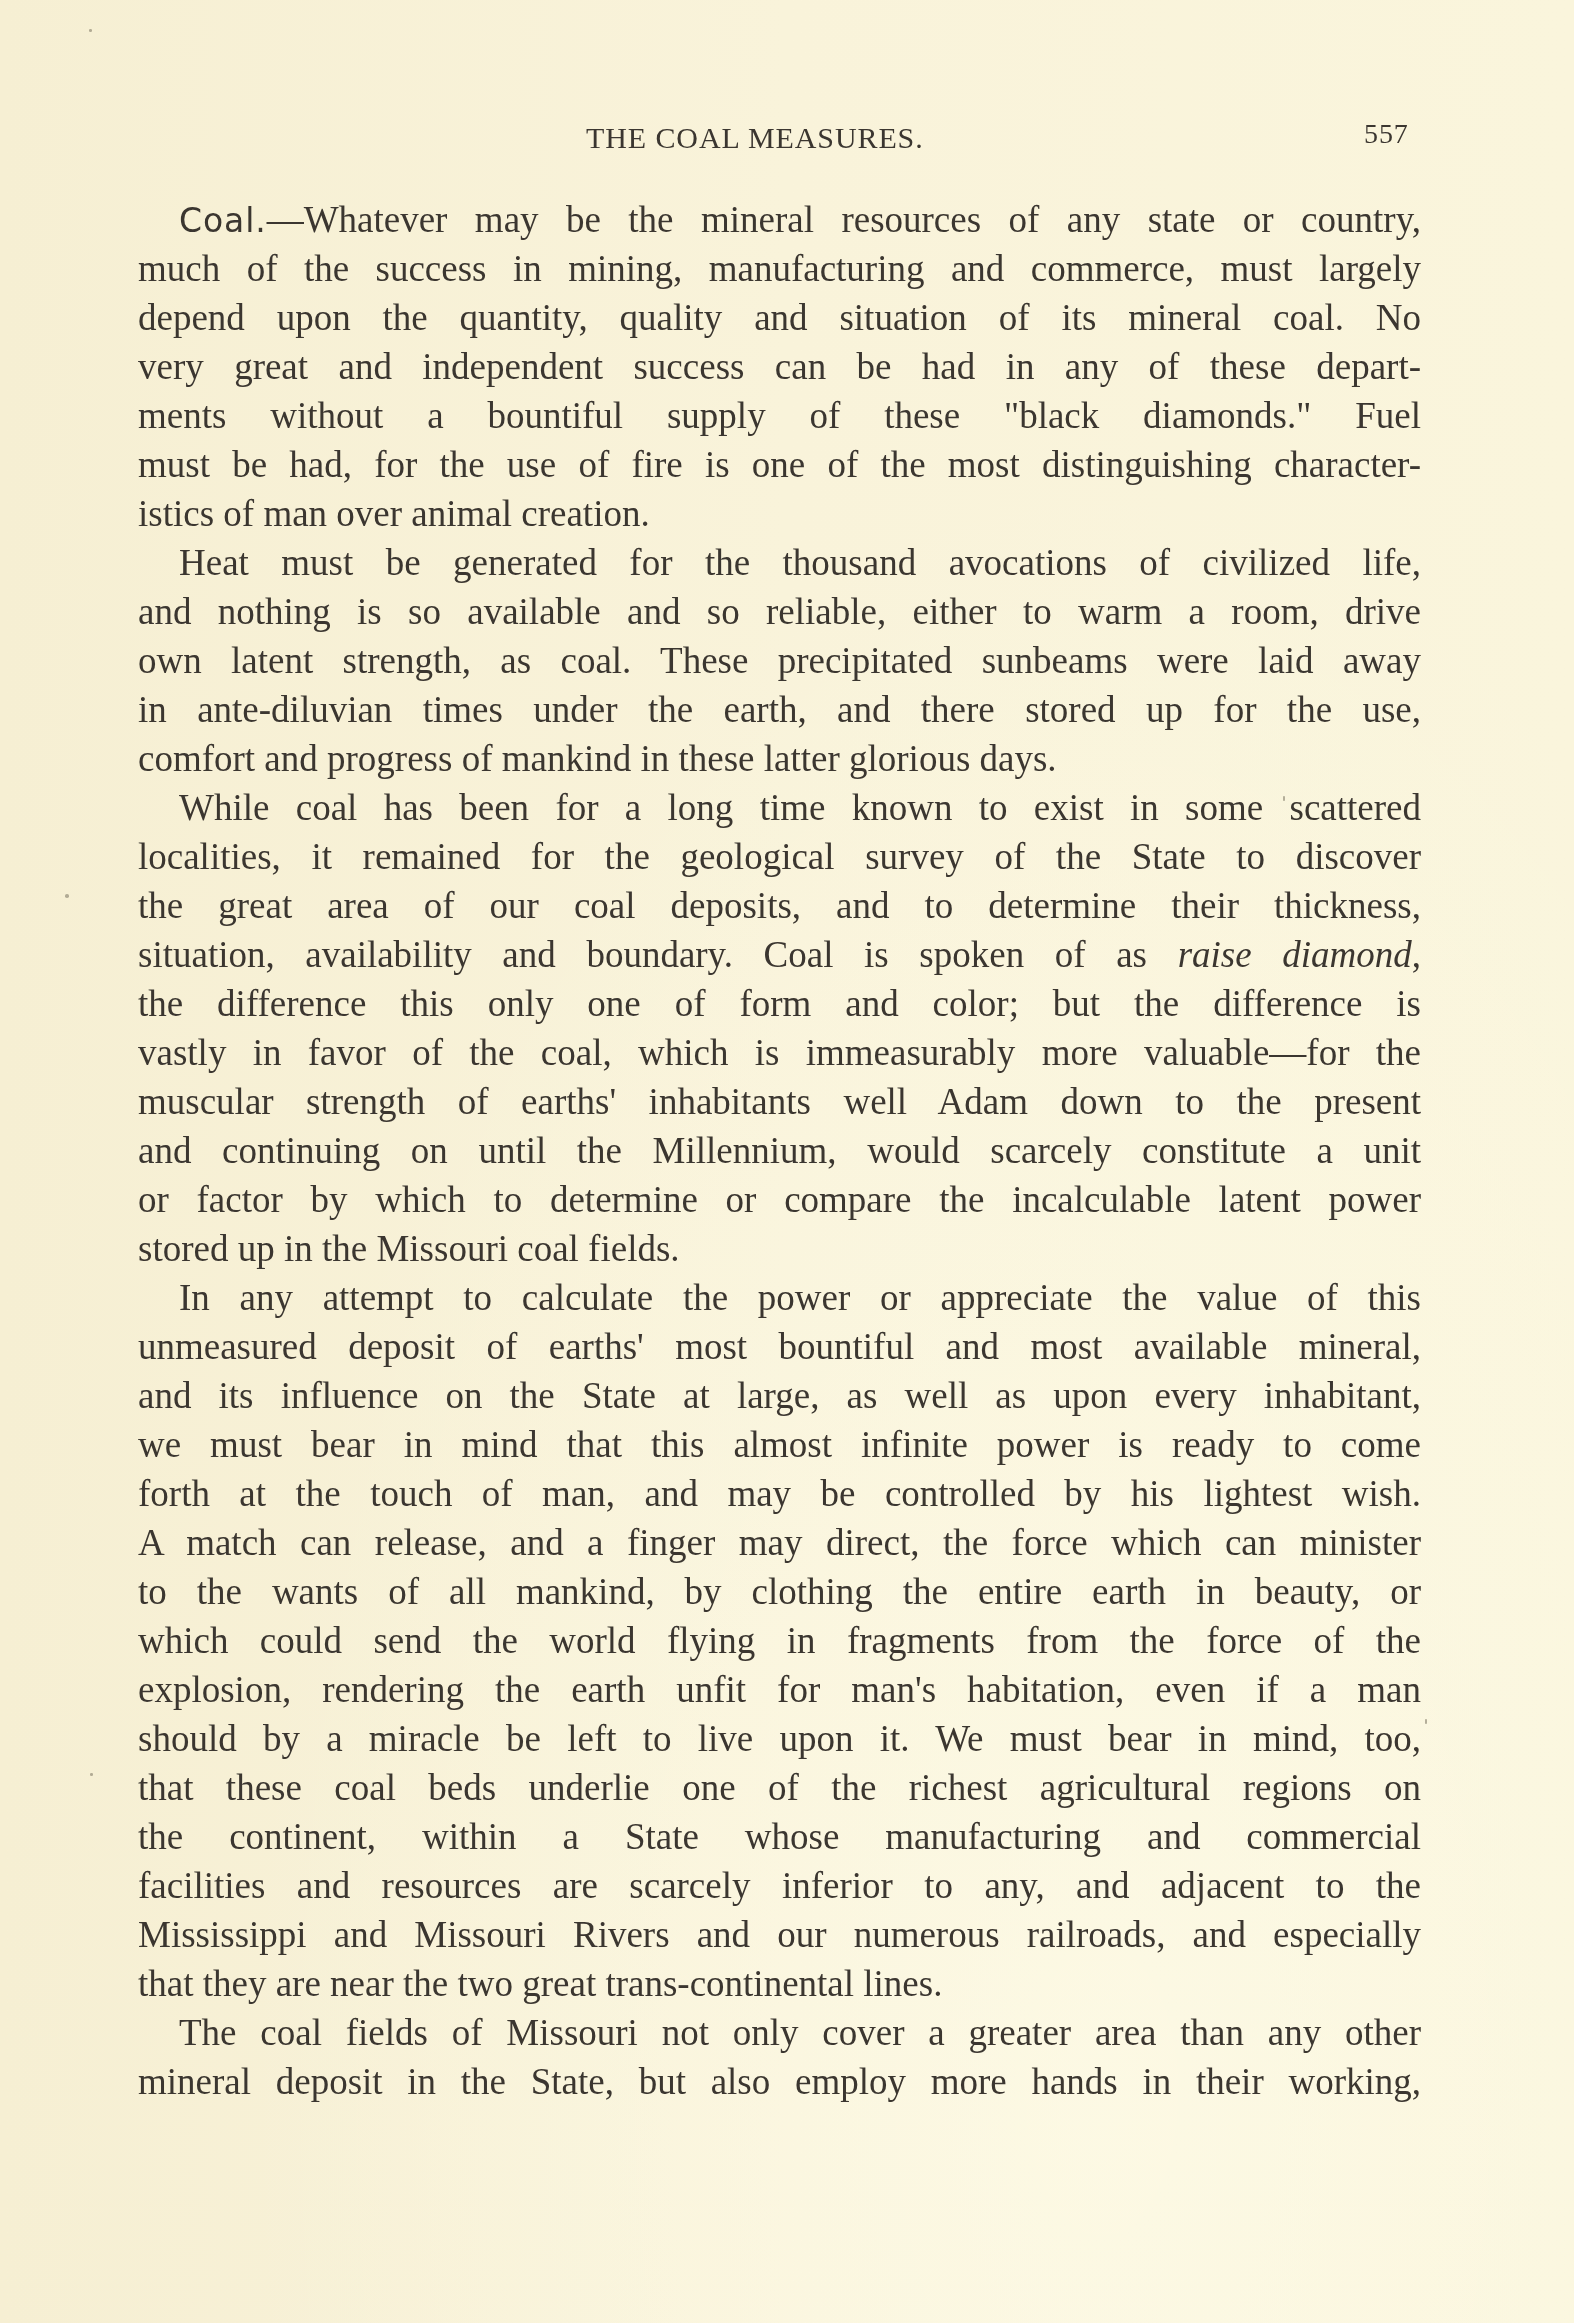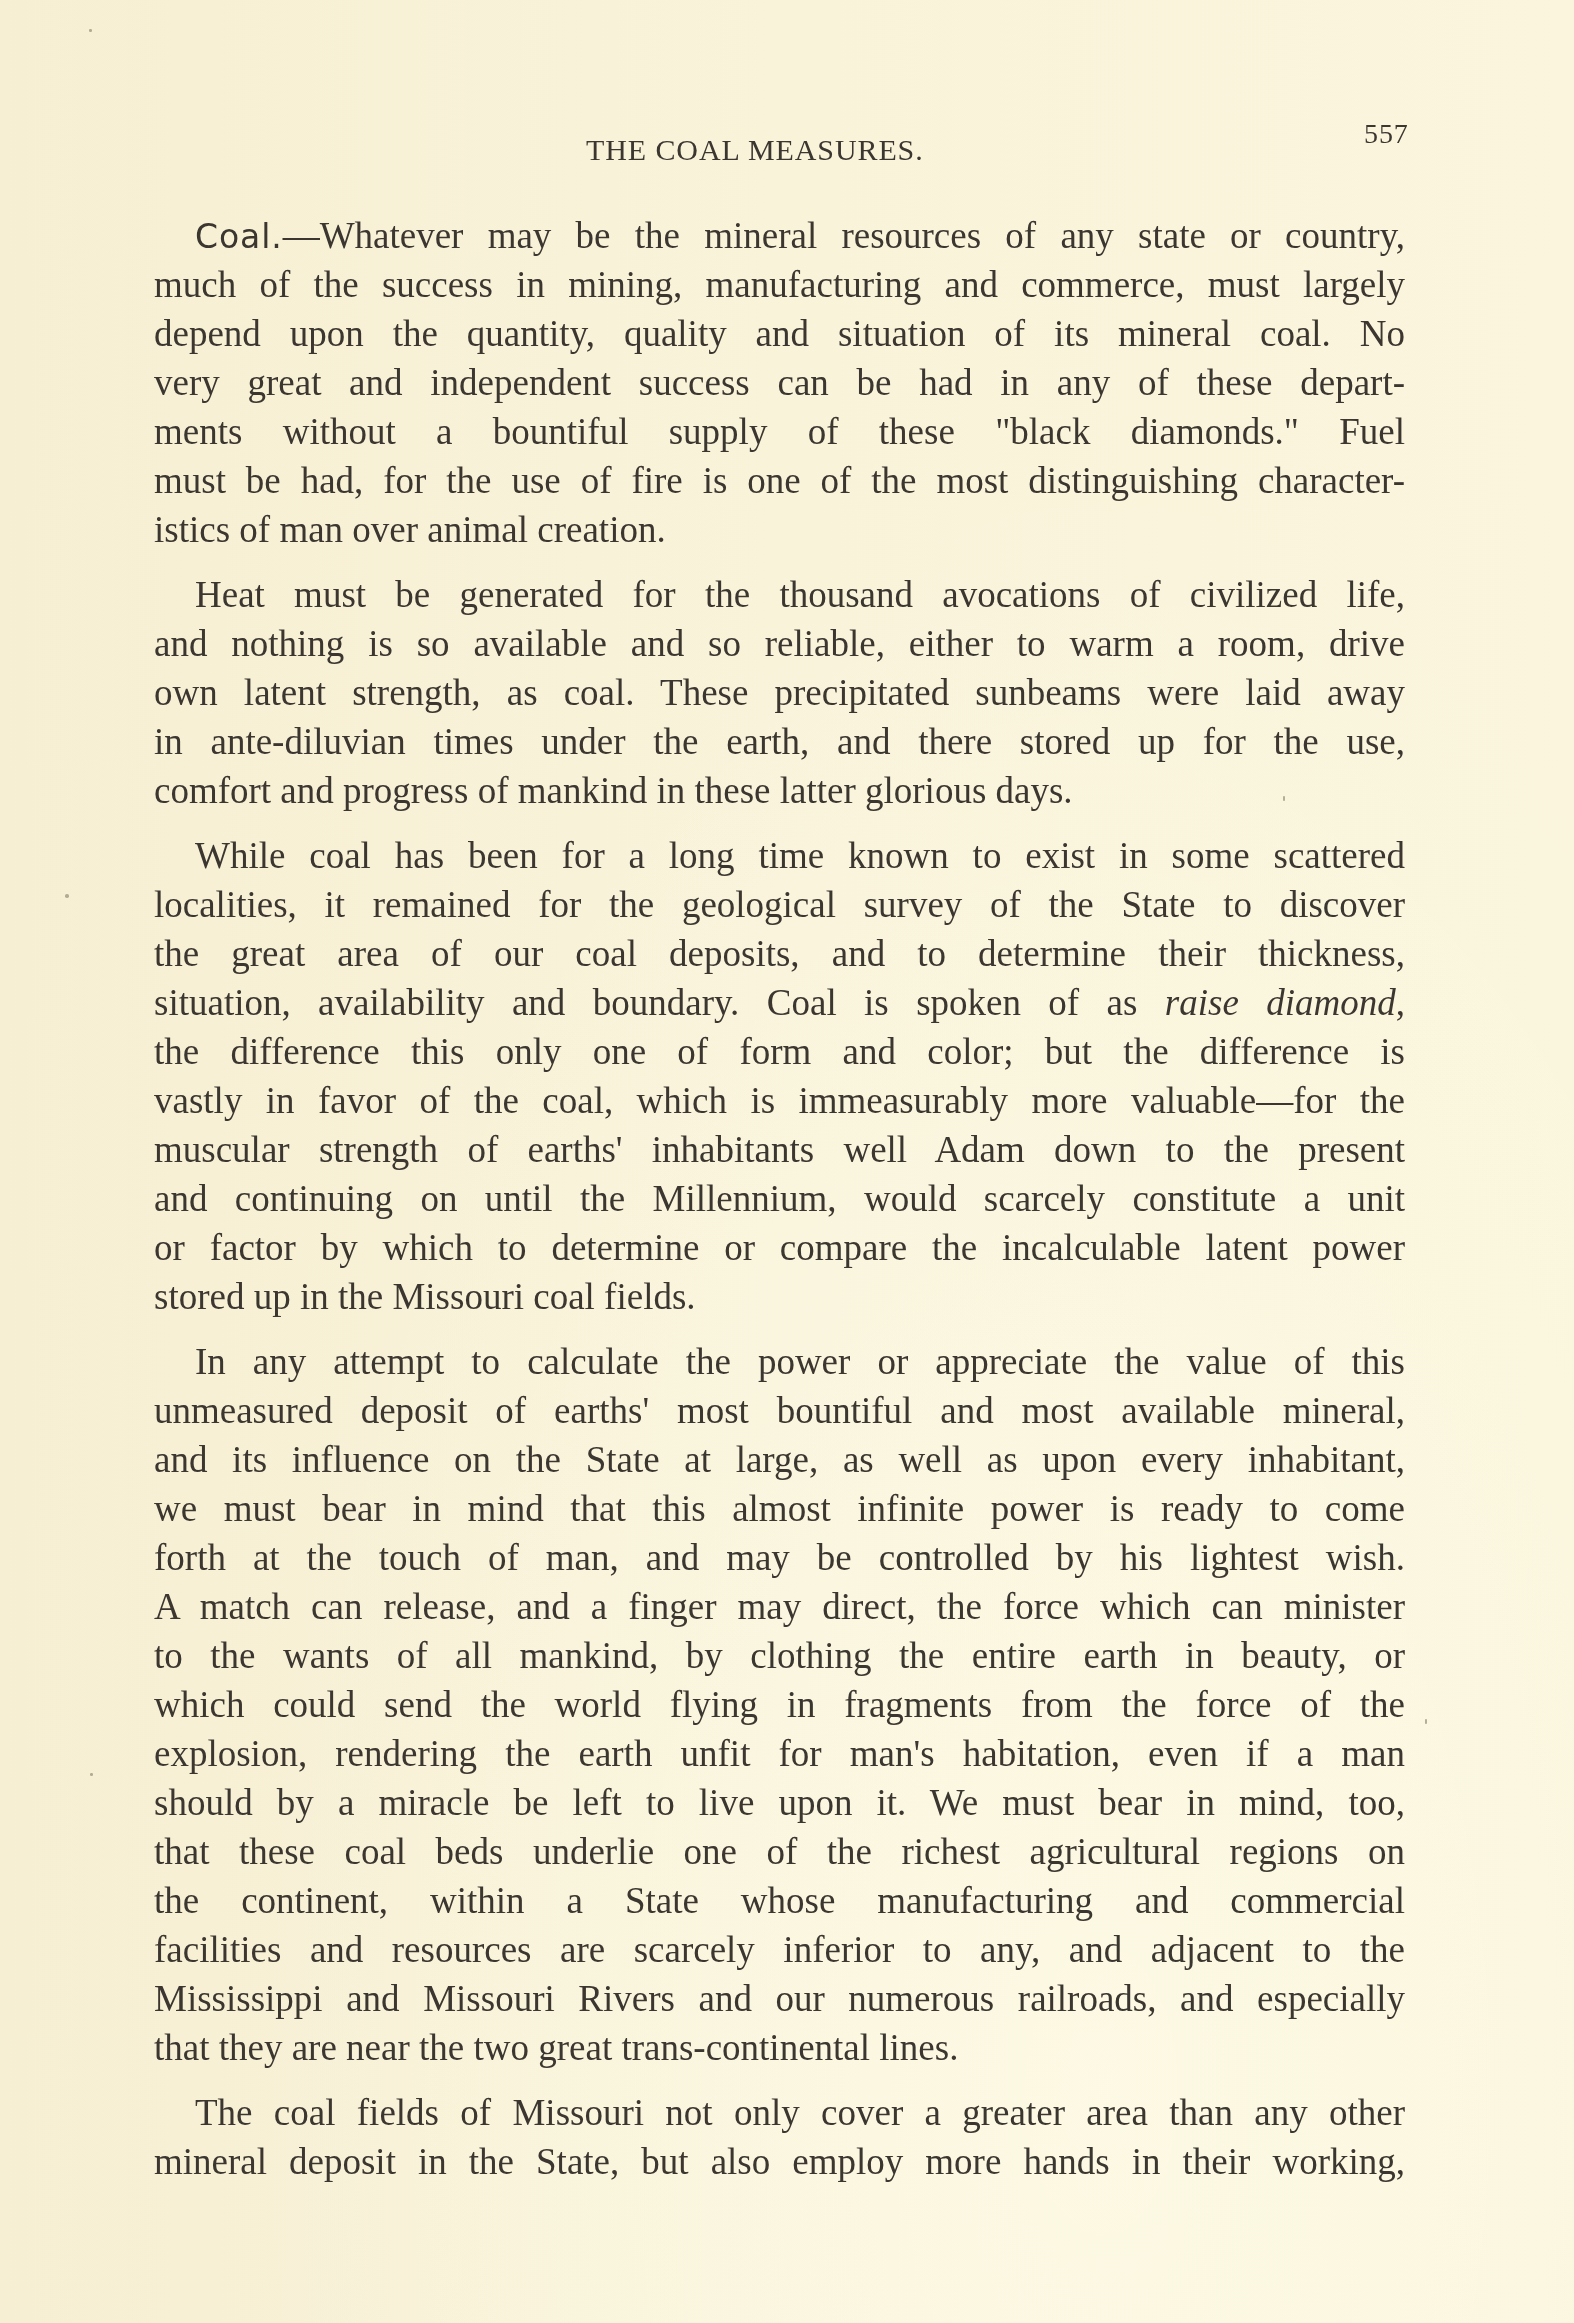--- a/index.html
+++ b/index.html
@@ -27,21 +27,21 @@
   .running-head {
     position: absolute;
     top: 116px;
     left: 0;
     width: 1574px;
     height: 36px;
   }
   .running-title {
     position: absolute;
     left: 586px;
-    top: 16px;
+    top: 4px;
     font-size: 30px;
     letter-spacing: 0.9px;
     line-height: 36px;
     white-space: nowrap;
     text-align: center;
   }
   .page-number {
     position: absolute;
     left: 1364px;
     top: 0;
@@ -49,21 +49,21 @@
     line-height: 36px;
     letter-spacing: 0.9px;
   }
   .body-text {
     position: absolute;
     left: 138px;
     top: 195px;
     width: 1283px;
   }
   .paragraph {
-    margin: 16px;
+    margin: 0;
     padding: 0;
   }
   .line {
     display: block;
     height: 49px;
     line-height: 49px;
     font-size: 37px;
     text-align: justify;
     text-align-last: justify;
     white-space: nowrap;

